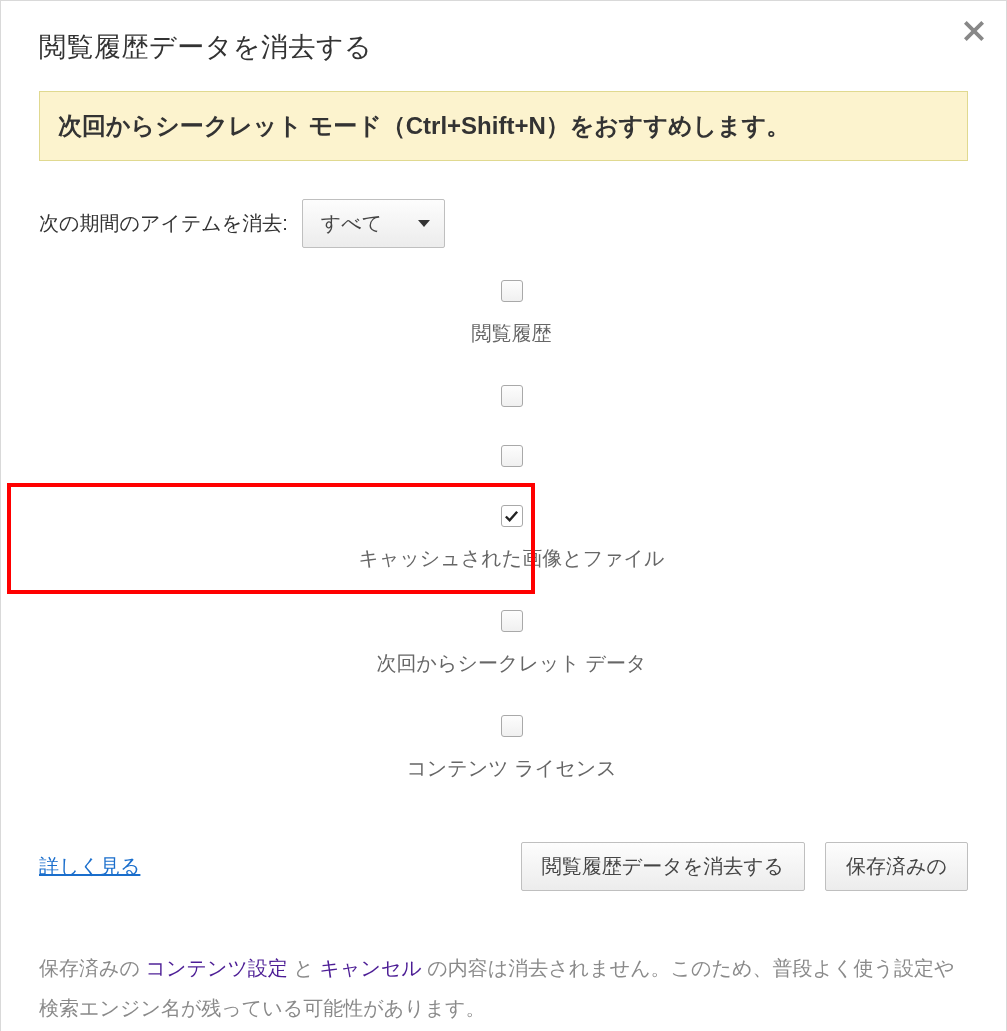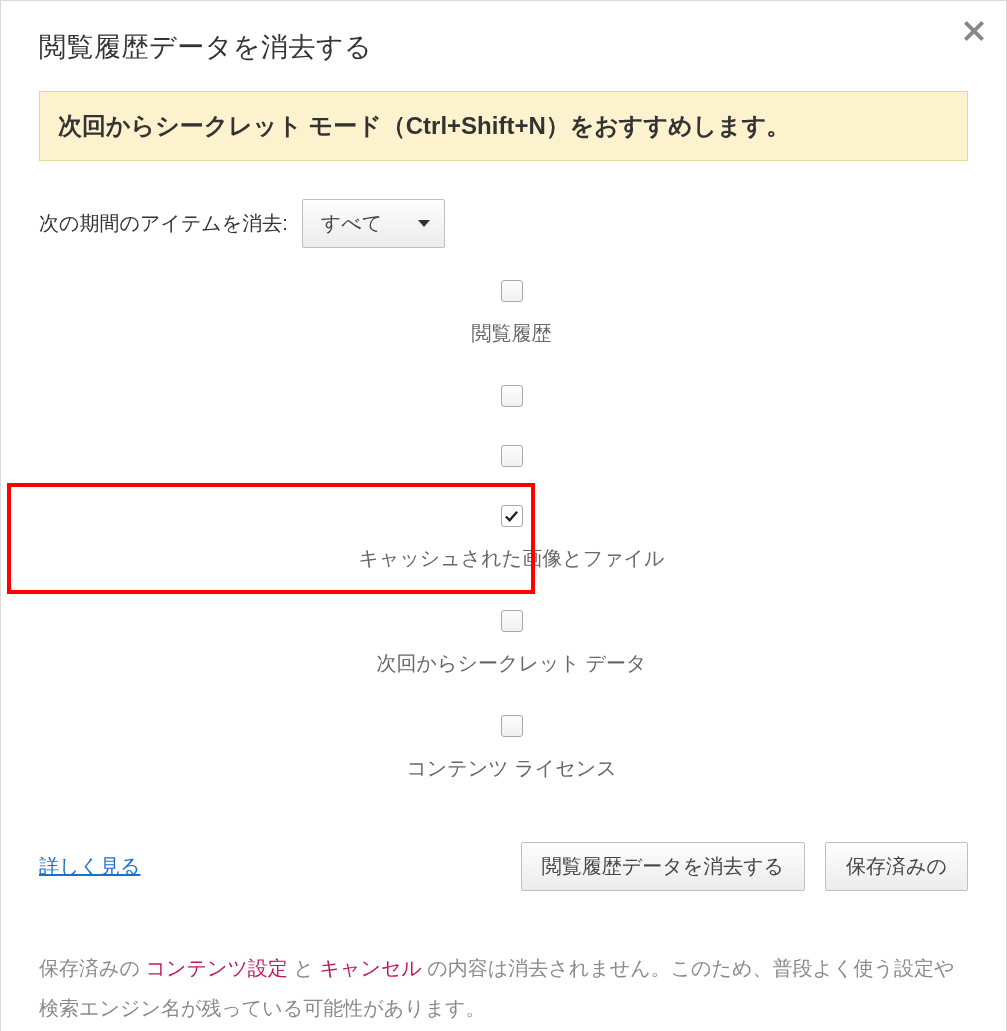--- a/index.html
+++ b/index.html
@@ -148,21 +148,21 @@
       cursor: pointer;
       margin-left: 20px;
     }
     .footer-note {
       margin-top: 58px;
       font-size: 20px;
       line-height: 1.9;
       color: #8a8a8a;
       border-top: 0;
     }
-    .footer-note .fl { color: #be185d; font-family: Liberation Mono, monospace; }
+    .footer-note .fl { color: #4c1d95; font-family: Liberation Mono, monospace; }
     
     .option-row.highlighted::before {
       left: -48px;
       right: auto;
       width: 520px;
       top: -22px;
       bottom: -22px;
     }
   </style>
 </head>

